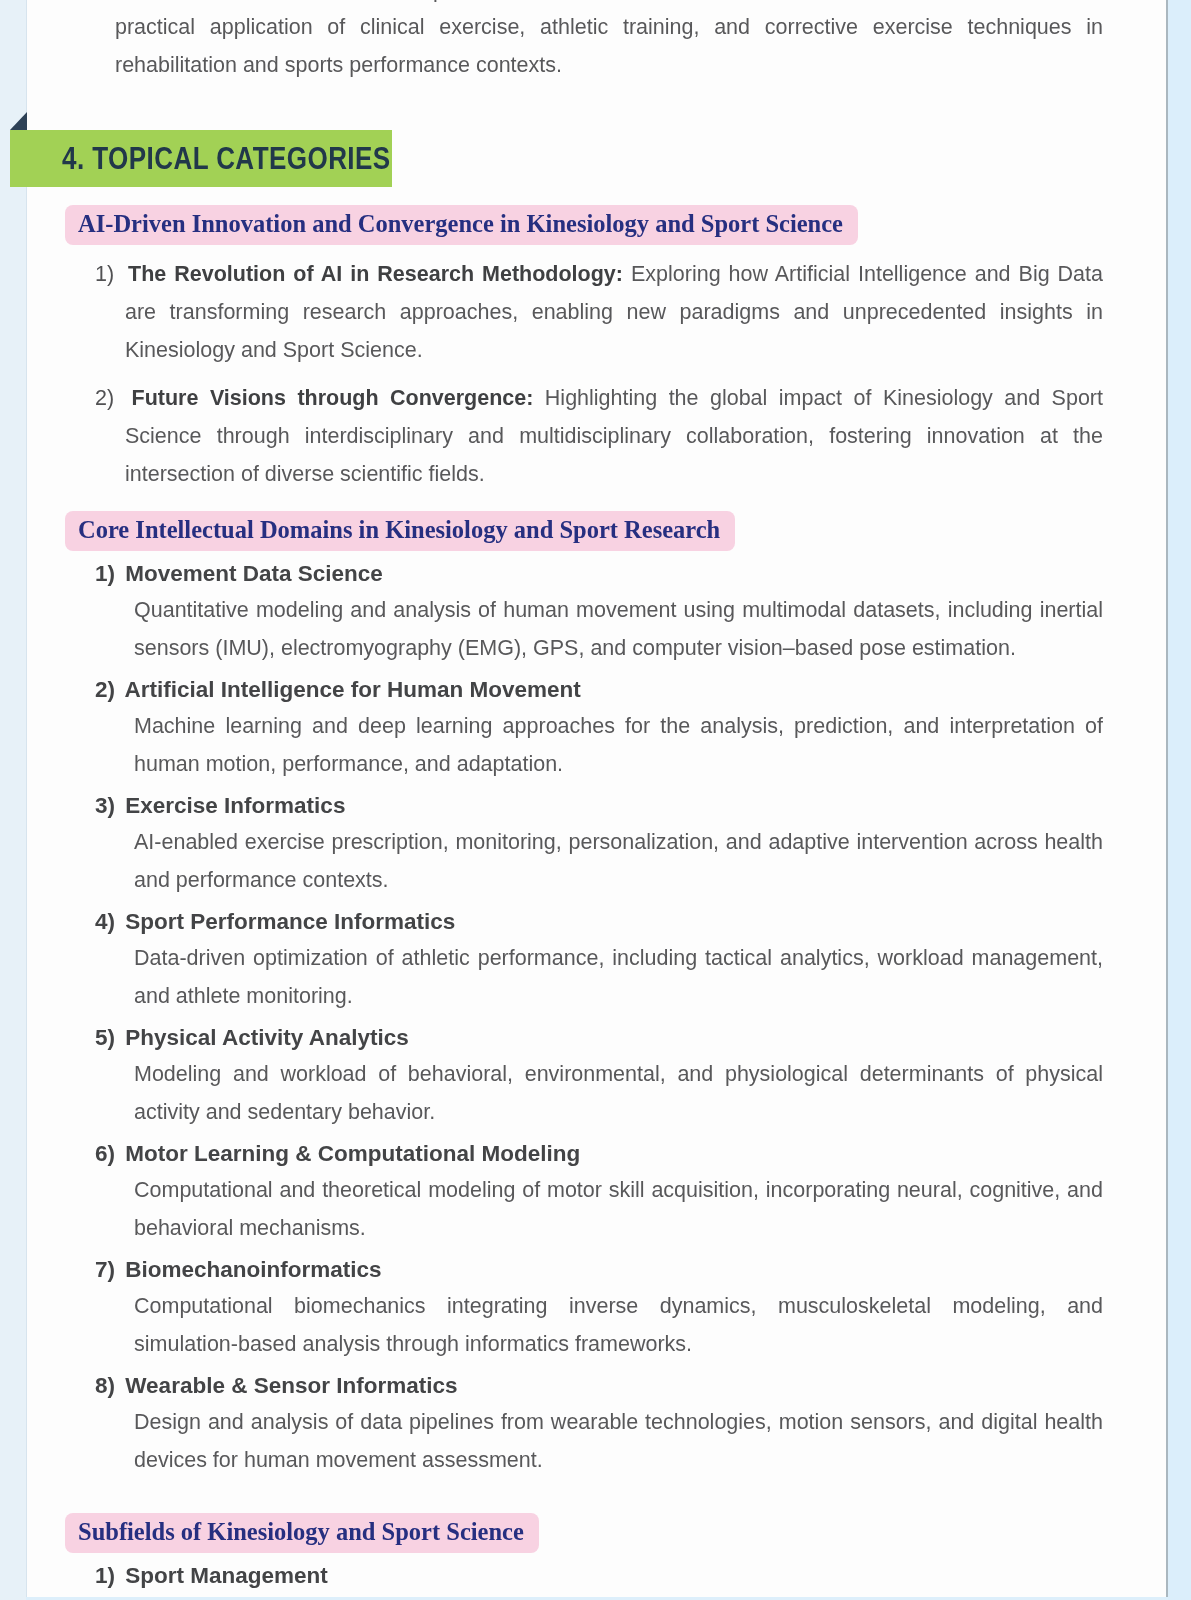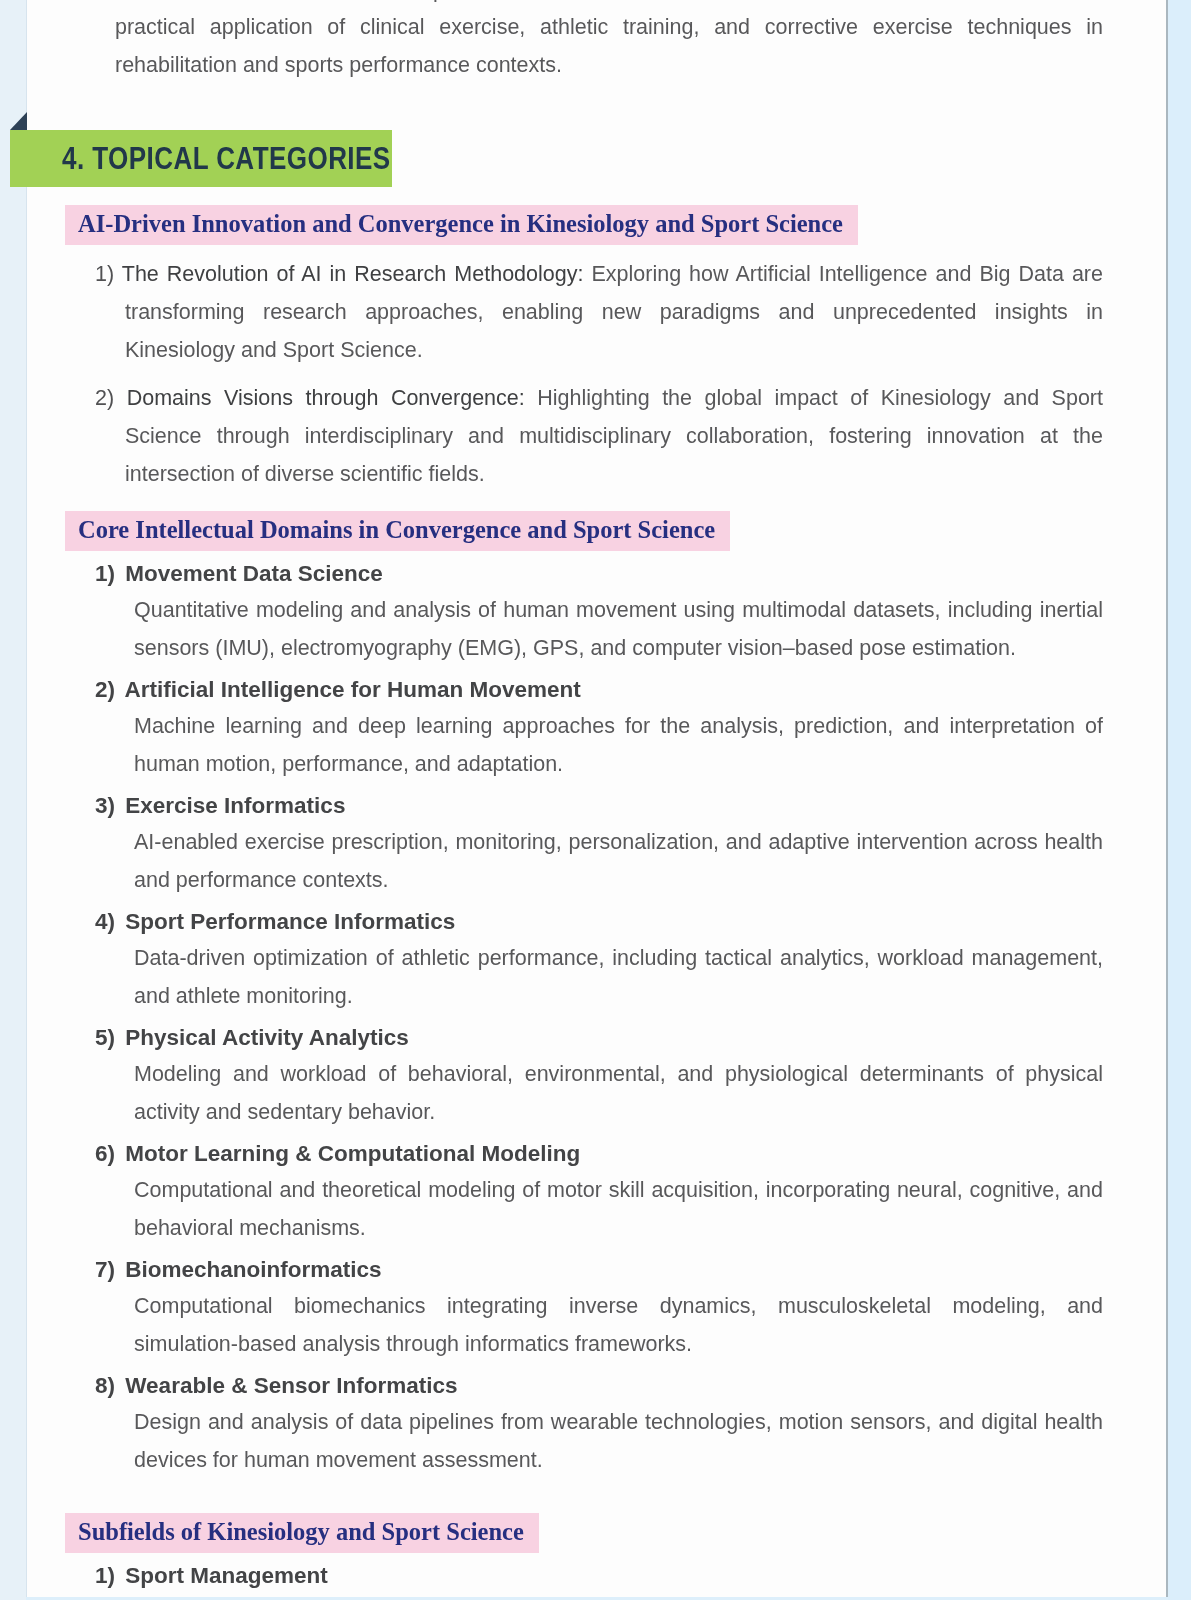--- a/index.html
+++ b/index.html
@@ -54,28 +54,29 @@
     transform-origin:left center; white-space:nowrap;
     font-weight:700; font-size:31px; letter-spacing:0.5px;
     color:var(--ribbon-text);
   }
   .banner{
     display:table; margin:18px 12px 8px -30px; padding:5px 15px 7px 13px;
     background:var(--banner-bg);
     font-family:"Liberation Serif","DejaVu Serif",serif;
     font-weight:700; font-size:24.5px; line-height:28px;
     color:var(--banner-text);
+    border-radius:8px;
   }
   .banner.last{ margin-top:34px; }
   .runin{
     margin:10px 0 2px; padding-left:30px; text-indent:-30px; text-align:justify;
     font-size:21.5px; line-height:38px; color:var(--body-text);
   }
   .runin .num{ color:#515153; font-weight:400; }
-  .runin b{ color:var(--bold-text); font-weight:400; }
+  .runin b{ color:var(--bold-text); font-weight:700;margin-left:6px; }
   .item-h{
     margin:4px 0 0; font-size:22.5px; font-weight:700; line-height:30px;
     color:var(--heading-text);
   }
   .item-h .num{ margin-right:4px; }
   .item-p{
     margin:2px 0 8px 39px; text-align:justify;
     font-size:21.5px; line-height:38px; color:var(--body-text);
   }
 </style>
@@ -96,23 +97,23 @@
     <div class="ribbon">
       <span class="ribbon-fold"></span>
       <span class="ribbon-label">4. TOPICAL CATEGORIES</span>
     </div>
 
     <div id="sections">
         <div class="banner">
           <span>AI-Driven Innovation and Convergence in Kinesiology and Sport Science</span>
         </div>
         <p class="runin"><span class="num">1)</span> <b>The Revolution of AI in Research Methodology:</b> <span>Exploring how Artificial Intelligence and Big Data are transforming research approaches, enabling new paradigms and unprecedented insights in Kinesiology and Sport Science.</span></p>
-        <p class="runin"><span class="num">2)</span> <b>Domains Visions through Convergence:</b> <span>Highlighting the global impact of Kinesiology and Sport Science through interdisciplinary and multidisciplinary collaboration, fostering innovation at the intersection of diverse scientific fields.</span></p>
+        <p class="runin"><span class="num">2)</span> <b>Future Visions through Convergence:</b> <span>Highlighting the global impact of Kinesiology and Sport Science through interdisciplinary and multidisciplinary collaboration, fostering innovation at the intersection of diverse scientific fields.</span></p>
         <div class="banner">
-          <span>Core Intellectual Domains in Convergence and Sport Science</span>
+          <span>Core Intellectual Domains in Kinesiology and Sport Research</span>
         </div>
         <div class="item-h"><span class="num">1)</span> <span>Movement Data Science</span></div>
         <p class="item-p">Quantitative modeling and analysis of human movement using multimodal datasets, including inertial sensors (IMU), electromyography (EMG), GPS, and computer vision–based pose estimation.</p>
         <div class="item-h"><span class="num">2)</span> <span>Artificial Intelligence for Human Movement</span></div>
         <p class="item-p">Machine learning and deep learning approaches for the analysis, prediction, and interpretation of human motion, performance, and adaptation.</p>
         <div class="item-h"><span class="num">3)</span> <span>Exercise Informatics</span></div>
         <p class="item-p">AI-enabled exercise prescription, monitoring, personalization, and adaptive intervention across health and performance contexts.</p>
         <div class="item-h"><span class="num">4)</span> <span>Sport Performance Informatics</span></div>
         <p class="item-p">Data-driven optimization of athletic performance, including tactical analytics, workload management, and athlete monitoring.</p>
         <div class="item-h"><span class="num">5)</span> <span>Physical Activity Analytics</span></div>

